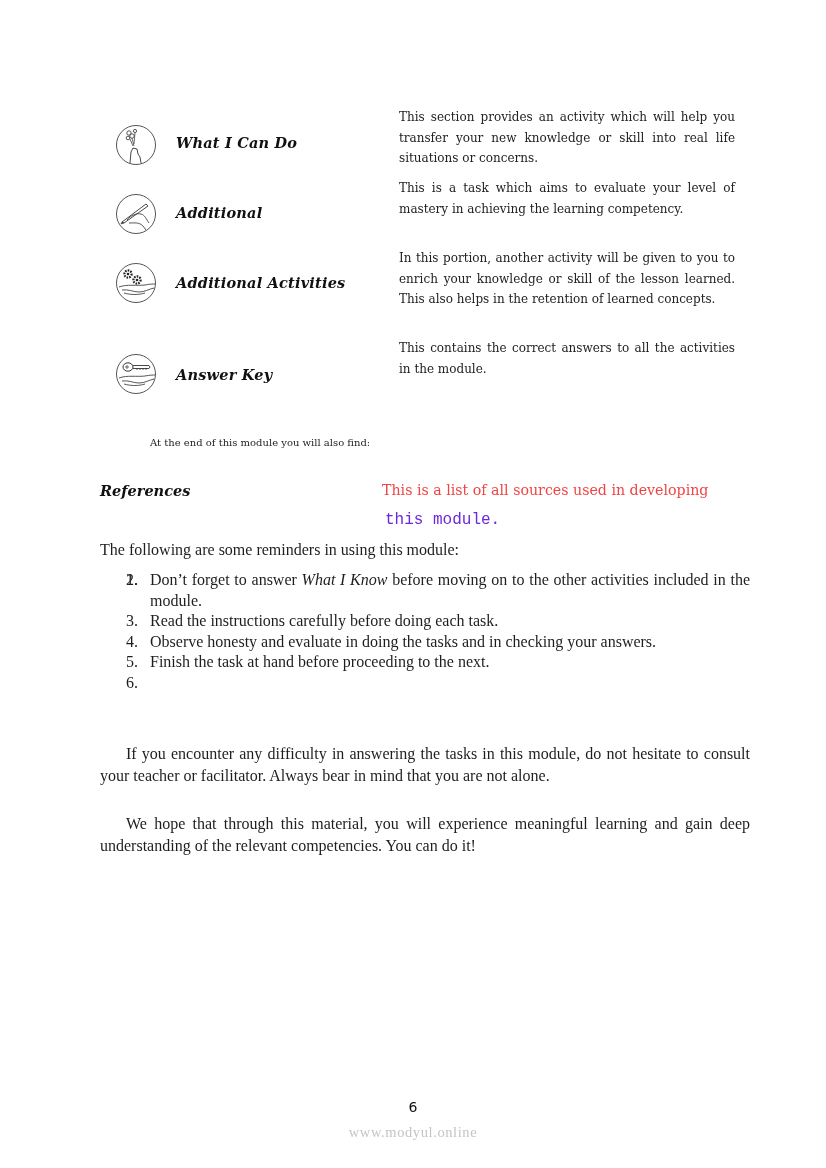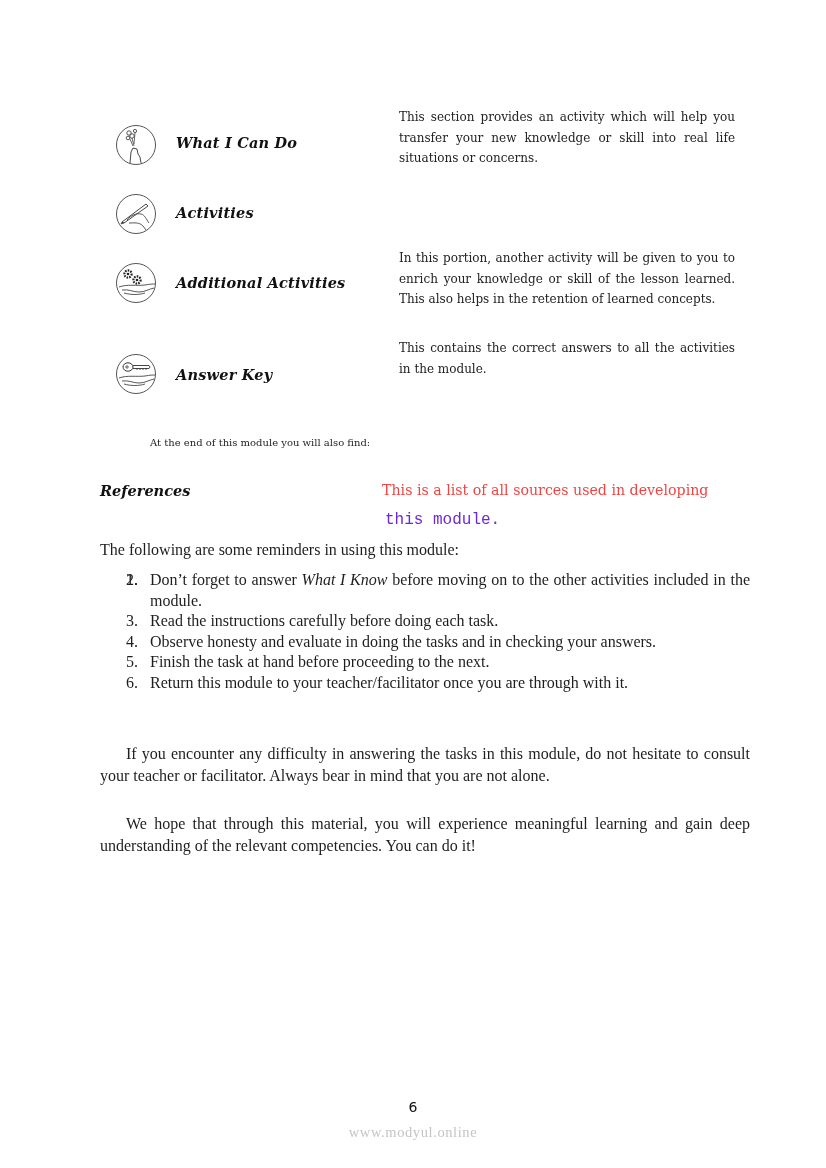--- a/index.html
+++ b/index.html
@@ -182,21 +182,22 @@
   <div class="section-row" style="top:180px;height:60px;">
     <div class="section-icon" style="top:13px;">
       <svg viewBox="0 0 42 42">
         <circle cx="21" cy="21" r="19.5" fill="none" stroke="#555" stroke-width="1"></circle>
         <path d="M7 29 L31 11 L33 13 L9 30 Z" fill="none" stroke="#333" stroke-width="0.9"></path>
         <path d="M7 29 L6 31 L9 30" fill="#333" stroke="#333" stroke-width="0.6"></path>
         <path d="M12 27 C16 22 22 20 26 21 C30 22 31 26 34 30" fill="none" stroke="#444" stroke-width="0.9"></path>
         <path d="M14 30 C20 30 24 29 28 33 L31 37" fill="none" stroke="#444" stroke-width="0.9"></path>
       </svg>
     </div>
-    <div class="section-title" style="top:24px;">Activities</div>
+    <div class="section-title" style="top:24px;">Additional</div>
+    <div class="section-desc" style="top:-2px;">This is a task which aims to evaluate your level of mastery in achieving the learning competency.</div>
   </div>
 
   <div class="section-row" style="top:250px;height:80px;">
     <div class="section-icon" style="top:12px;">
       <svg viewBox="0 0 42 42">
         <circle cx="21" cy="21" r="19.5" fill="none" stroke="#555" stroke-width="1"></circle>
         <circle cx="13" cy="12" r="3.6" fill="none" stroke="#222" stroke-width="2.2" stroke-dasharray="1.6 1.1"></circle>
         <circle cx="13" cy="12" r="1.3" fill="#222"></circle>
         <circle cx="22" cy="18" r="3.6" fill="none" stroke="#222" stroke-width="2.2" stroke-dasharray="1.6 1.1"></circle>
         <circle cx="22" cy="18" r="1.3" fill="#222"></circle>
@@ -249,21 +250,20 @@
     <li>
       <span class="num">4.</span>
       <span>Observe honesty and evaluate in doing the tasks and in checking your answers.</span>
     </li>
     <li>
       <span class="num">5.</span>
       <span>Finish the task at hand before proceeding to the next.</span>
     </li>
     <li>
       <span class="num">6.</span>
-      <span>Return this module to your teacher/facilitator once you are through with it.</span>
     </li>
   </ol>
 
   <p class="closing closing1" style="left:100px;width:650px;">If you encounter any difficulty in answering the tasks in this module, do not hesitate to consult your teacher or facilitator. Always bear in mind that you are not alone.</p>
   <p class="closing closing2" style="left:100px;width:650px;">We hope that through this material, you will experience meaningful learning and gain deep understanding of the relevant competencies. You can do it!</p>
 
   <div class="page-number">6</div>
   <div class="watermark">www.modyul.online</div>
 </div>
 

